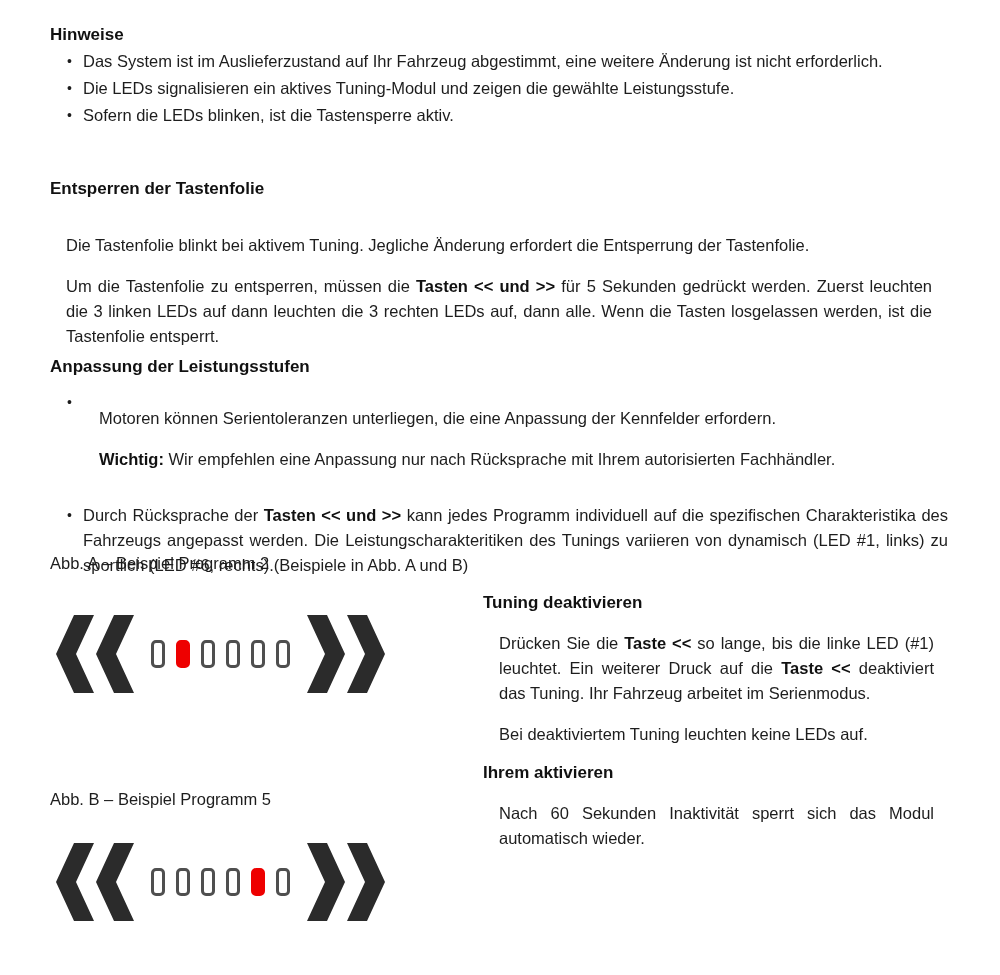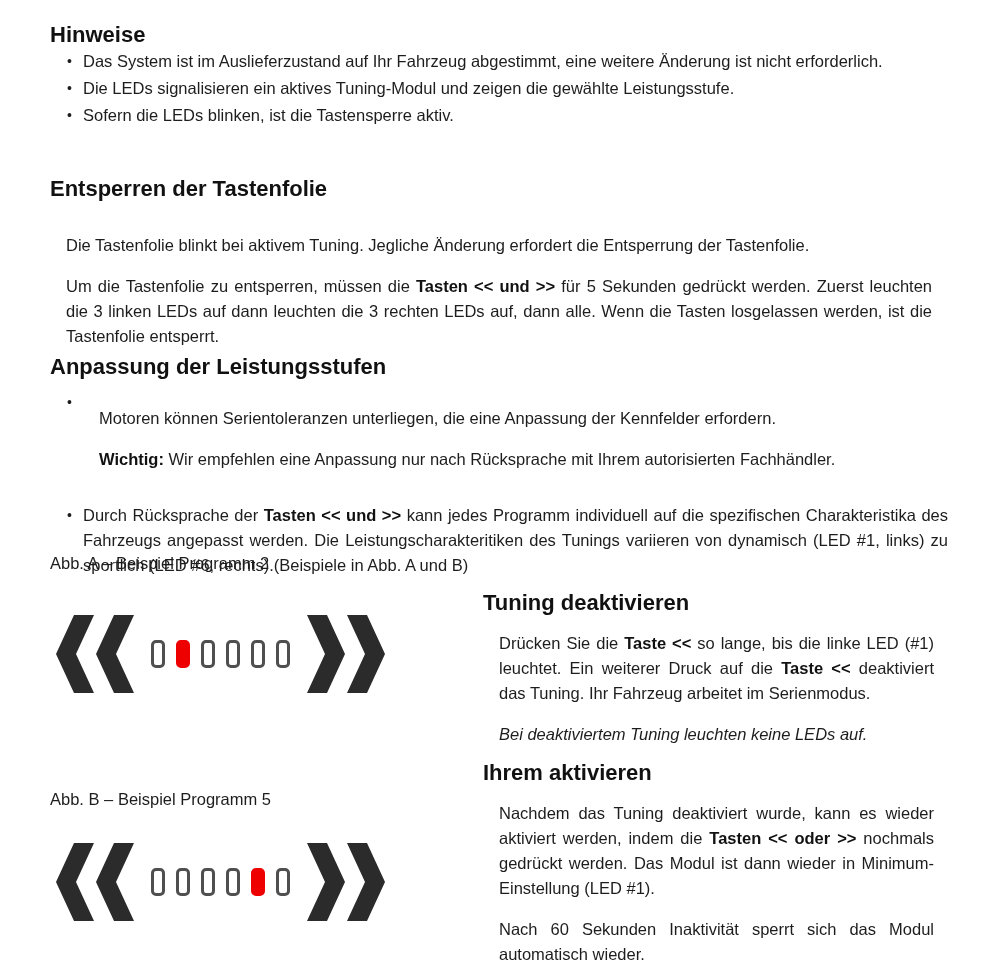--- a/index.html
+++ b/index.html
@@ -7,21 +7,21 @@
     width:1000px;height:975px;
     background:var(--page-bg,#fff);
     font-family:"Liberation Sans",sans-serif;
     color:var(--text,#1d1d1d);
     position:relative;
     overflow:hidden;
   }
   .abs{position:absolute;}
   .h{
     font-weight:bold;
-    font-size:22px;
+    font-size:17px;
     line-height:25px;
     color:var(--heading,#111);
   }
   .bt{font-size:16.5px;line-height:25px;}
   .just{text-align:justify;}
   b{font-weight:bold;color:var(--heading,#111);}
   p{margin:16px;}
 
   
   .li{display:flex;align-items:flex-start;}
@@ -47,21 +47,21 @@
     box-sizing:border-box;
   }
   .led.on{
     background:var(--led-on,#ee0000);
     border-color:var(--led-on,#ee0000);
   }
 
   
   #rc-title1{}
   #rc-p1{margin-bottom:13px;}
-  #rc-p2{margin-bottom:13px;font-style:italic;}
+  #rc-p2{margin-bottom:13px;}
   #rc-title2{margin-bottom:9px;}
   #rc-p3{margin-bottom:9px;}
 </style>
 </head>
 <body>
 
 <div class="abs" style="left:50px;top:22px;width:898px;">
   <div class="h">Hinweise</div>
   <div style="margin-top:2px;">
     <div class="li">
@@ -138,15 +138,14 @@
     <polygon points="18,0 38,0 20,39 38,78 18,78 0,39" fill="currentColor"></polygon>
     <polygon points="58,0 78,0 60,39 78,78 58,78 40,39" fill="currentColor"></polygon>
   </svg>
 </div>
 
 <div class="abs" style="left:483px;top:590px;width:467px;">
   <div class="h" id="rc-title1">Tuning deaktivieren</div>
   <p class="bt just" id="rc-p1"><span>Drücken Sie die </span><b>Taste &lt;&lt;</b><span> so lange, bis die linke LED (#1) leuchtet. Ein weiterer Druck auf die </span><b>Taste &lt;&lt;</b><span> deaktiviert das Tuning. Ihr Fahrzeug arbeitet im Serienmodus.</span></p>
   <p class="bt" id="rc-p2">Bei deaktiviertem Tuning leuchten keine LEDs auf.</p>
   <div class="h" id="rc-title2">Ihrem aktivieren</div>
-  <p class="bt just" id="rc-p3"><span>Nachdem das Tuning deaktiviert wurde, kann es wieder aktiviert werden, indem die </span><b>Tasten &lt;&lt; oder &gt;&gt;</b><span> nochmals gedrückt werden. Das Modul ist dann wieder in Minimum-Einstellung (LED #1).</span></p>
   <p class="bt just" id="rc-p4">Nach 60 Sekunden Inaktivität sperrt sich das Modul automatisch wieder.</p>
 </div>
 
 </body></html>

